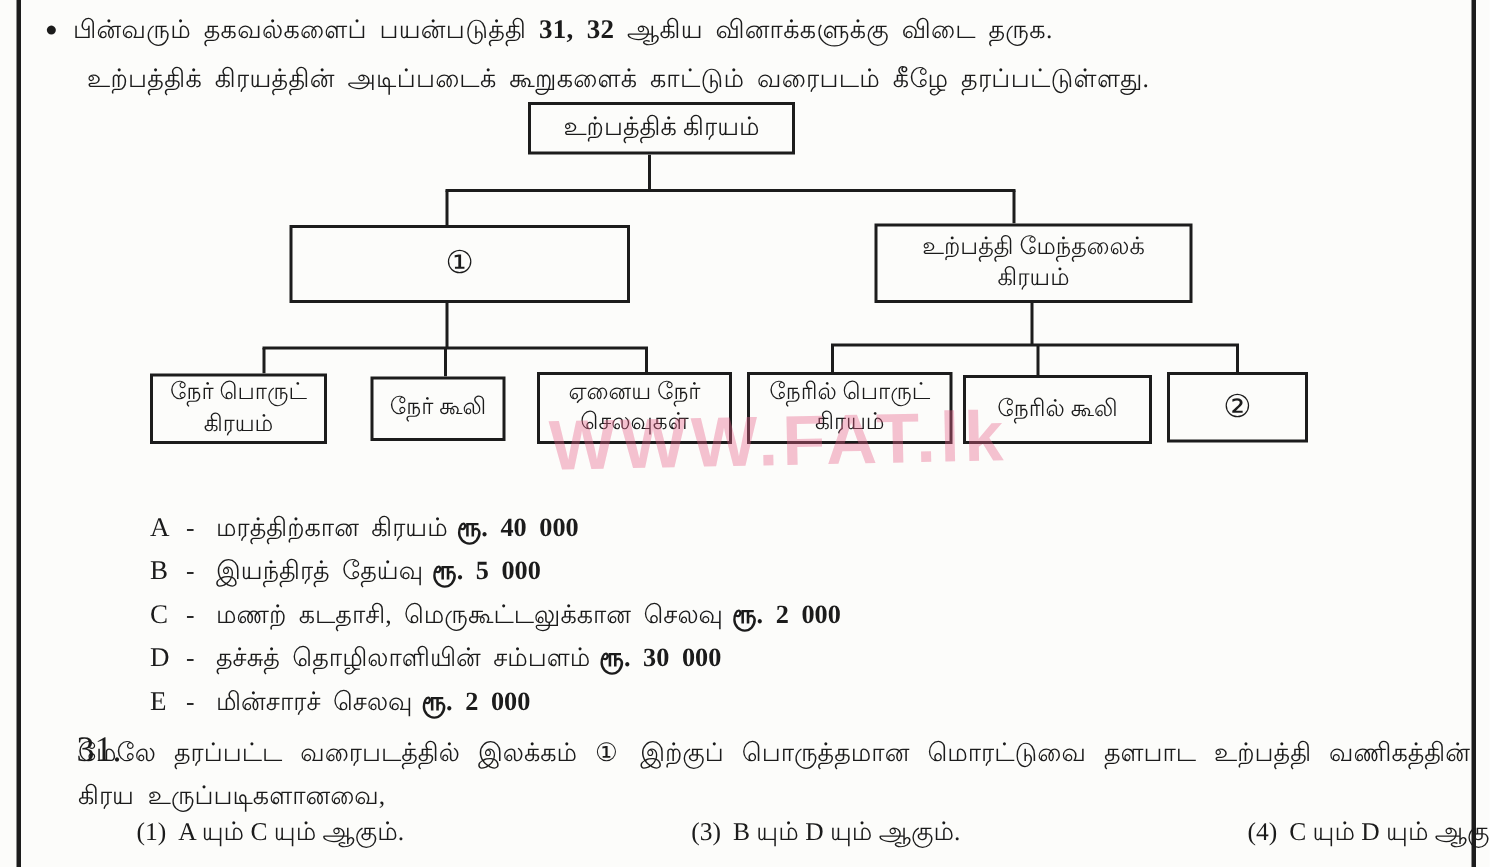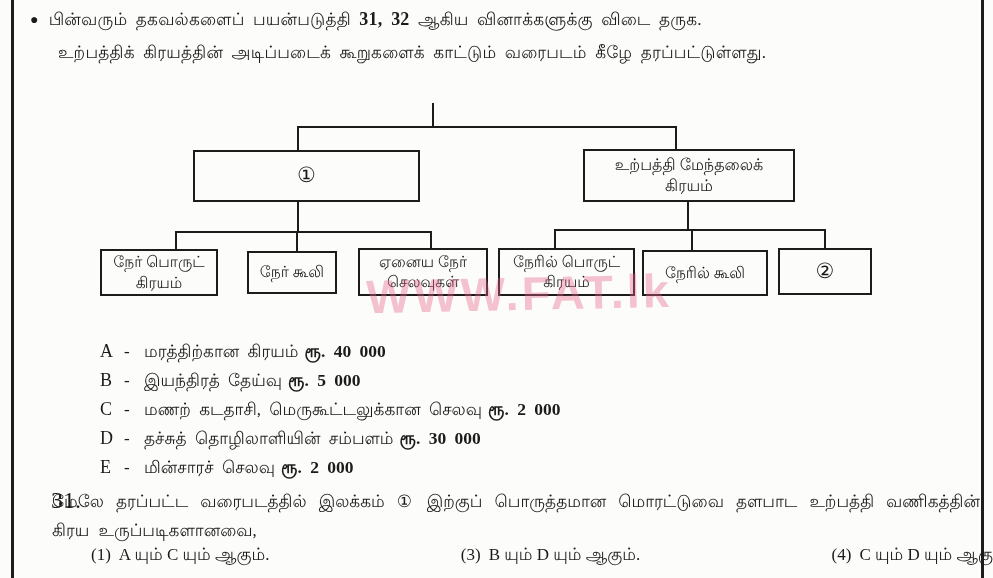--- a/index.html
+++ b/index.html
@@ -86,20 +86,21 @@
   <div class="ln ln-v" style="left:175px; top:232px; height:17px;"></div>
   <div class="ln ln-v" style="left:296px; top:232px; height:19px;"></div>
   <div class="ln ln-v" style="left:430px; top:232px; height:16px;"></div>
 
   <div class="ln ln-v" style="left:687px; top:202px; height:28px;"></div>
   <div class="ln ln-h" style="left:554px; top:229px; width:272px;"></div>
   <div class="ln ln-v" style="left:554px; top:230px; height:18px;"></div>
   <div class="ln ln-v" style="left:691px; top:230px; height:20px;"></div>
   <div class="ln ln-v" style="left:824px; top:230px; height:18px;"></div>
 
+  <div class="box box-root">உற்பத்திக் கிரயம்</div>
   <div class="box box-node1">①</div>
   <div class="box box-ovh">உற்பத்தி மேந்தலைக் கிரயம்</div>
   <div class="box box-leaf1">நேர் பொருட் கிரயம்</div>
   <div class="box box-leaf2">நேர் கூலி</div>
   <div class="box box-leaf3">ஏனைய நேர் செலவுகள்</div>
   <div class="box box-leaf4">நேரில் பொருட் கிரயம்</div>
   <div class="box box-leaf5">நேரில் கூலி</div>
   <div class="box box-leaf6">②</div>
 
   <div class="watermark">WWW.FAT.lk</div>

